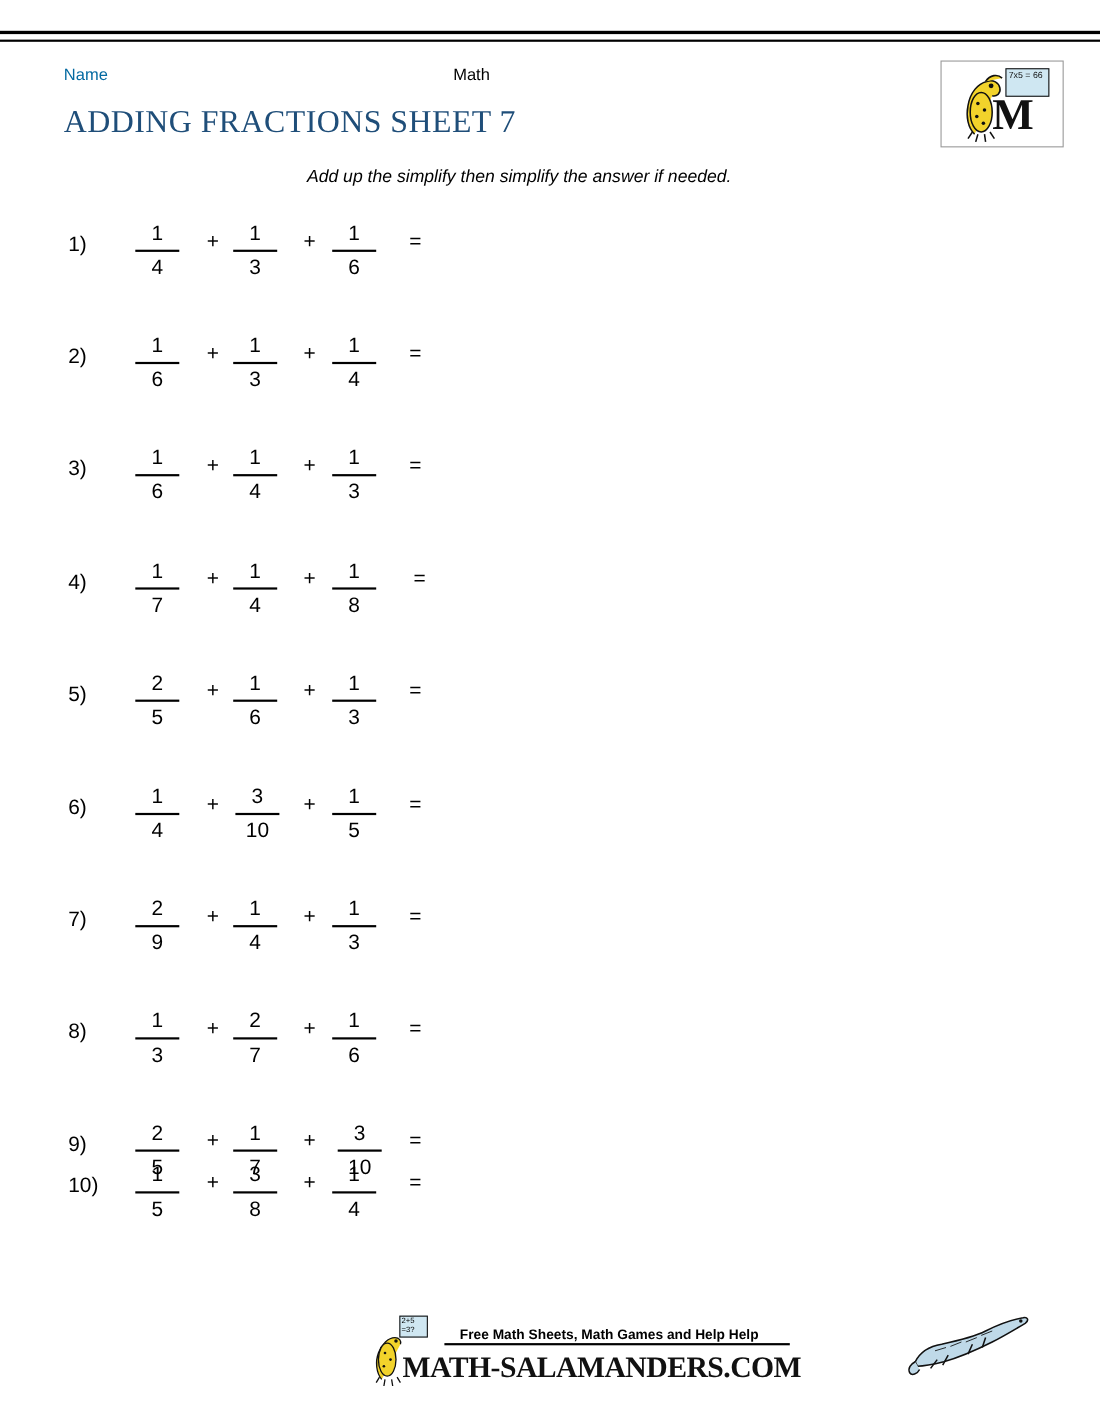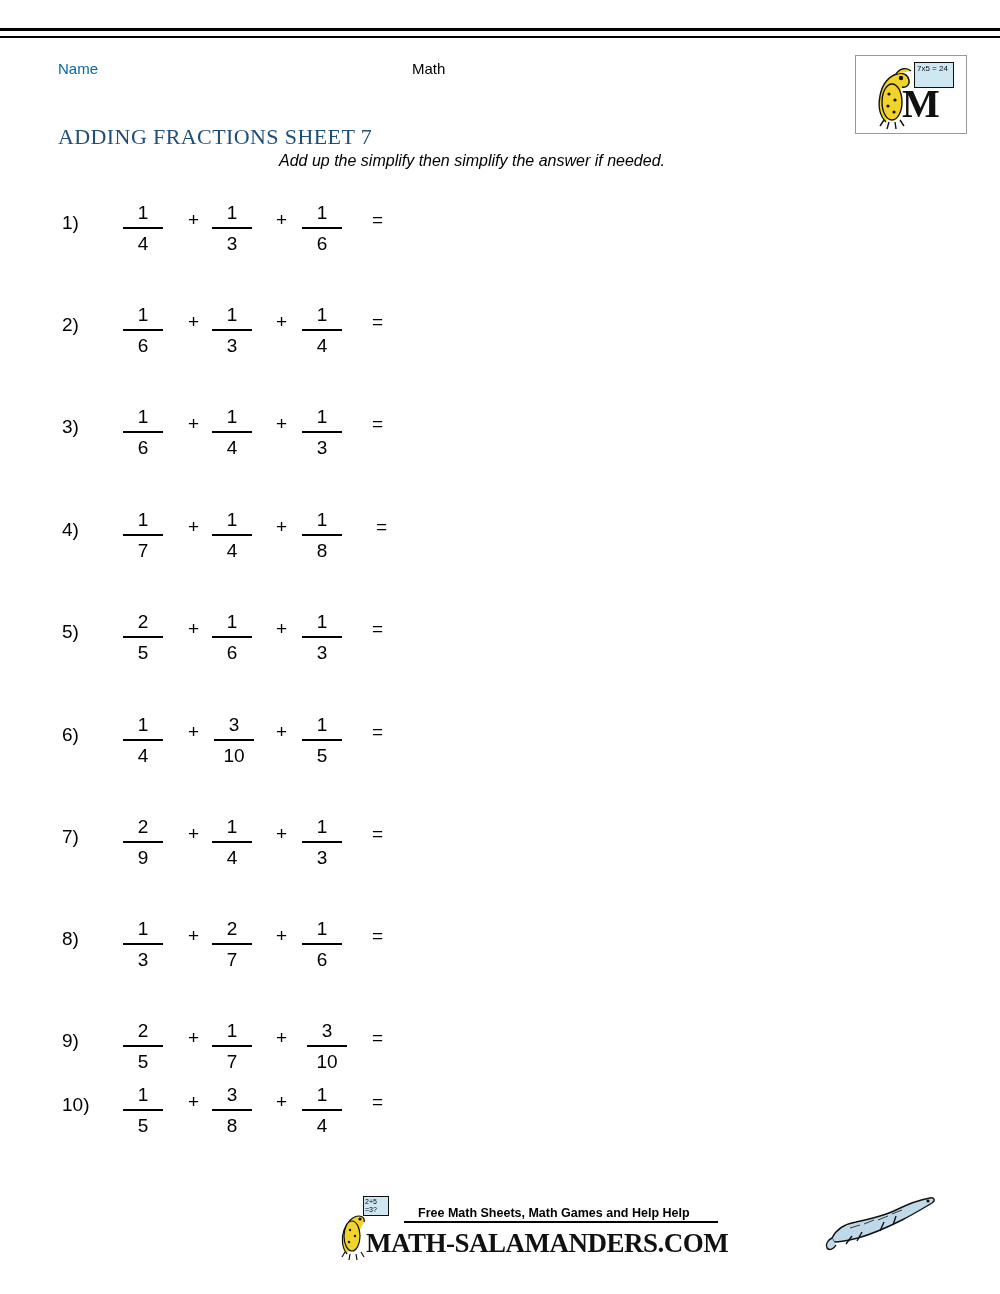--- a/index.html
+++ b/index.html
@@ -38,22 +38,22 @@
   }
   .date-label {
     position: absolute;
     left: 412px; top: 60px;
     font-size: 15px;
     color: #000;
   }
 
   .title {
     position: absolute;
-    left: 58px; top: 124px;
-    font-size: 22px;
+    left: 58px; top: 95px;
+    font-size: 29px;
     letter-spacing: 0.4px;
     color: #1F4E79;
     font-family: "Liberation Serif", serif;
     white-space: nowrap;
   }
 
   .subtitle {
     position: absolute;
     left: 279px; top: 152px;
     font-size: 16px;
@@ -199,21 +199,21 @@
 <div class="top-rule-1"></div>
 <div class="top-rule-2"></div>
 
 <div class="name-label">Name</div>
 <div class="date-label">Math</div>
 
 <div class="title">ADDING FRACTIONS SHEET 7</div>
 <div class="subtitle">Add up the simplify then simplify the answer if needed.</div>
 
 <div class="logo-box">
-  <div class="logo-board">7x5 = 24</div>
+  <div class="logo-board">7x5 = 66</div>
   <div class="logo-m">M</div>
   <svg width="110" height="77" viewBox="0 0 110 77" style="position:absolute;left:0;top:0;">
     <g stroke="#111" stroke-width="1.4" fill="#F2D32B">
       <path d="M30 66 C24 60 22 50 24 40 C26 28 33 20 41 18 C47 16 52 19 53 24 C54 29 50 32 46 31"></path>
       <path d="M40 18 C44 12 51 11 55 15" fill="#F2D32B"></path>
       <ellipse cx="36" cy="46" rx="10" ry="18"></ellipse>
       <path d="M28 64 l-4 6 M33 66 l-2 7 M39 66 l1 7 M44 64 l4 6"></path>
       <circle cx="45" cy="22" r="2.2" fill="#111" stroke="none"></circle>
     </g>
     <g fill="#111" stroke="none">
@@ -416,21 +416,21 @@
   </div>
   <div class="op" style="left:276px;">+</div>
   <div class="frac" style="left:300px; top:18px;">
     <span class="num">3</span>
     <span class="bar"></span>
     <span class="den">10</span>
   </div>
   <div class="eq" style="left:372px;">=</div>
 </div>
 
-<div class="q" style="top:1064px;">
+<div class="q" style="top:1038px;">
   <div class="q-num">10)</div>
   <div class="frac" style="left:116px; top:18px;">
     <span class="num">1</span>
     <span class="bar"></span>
     <span class="den">5</span>
   </div>
   <div class="op" style="left:188px;">+</div>
   <div class="frac" style="left:205px; top:18px;">
     <span class="num">3</span>
     <span class="bar"></span>

